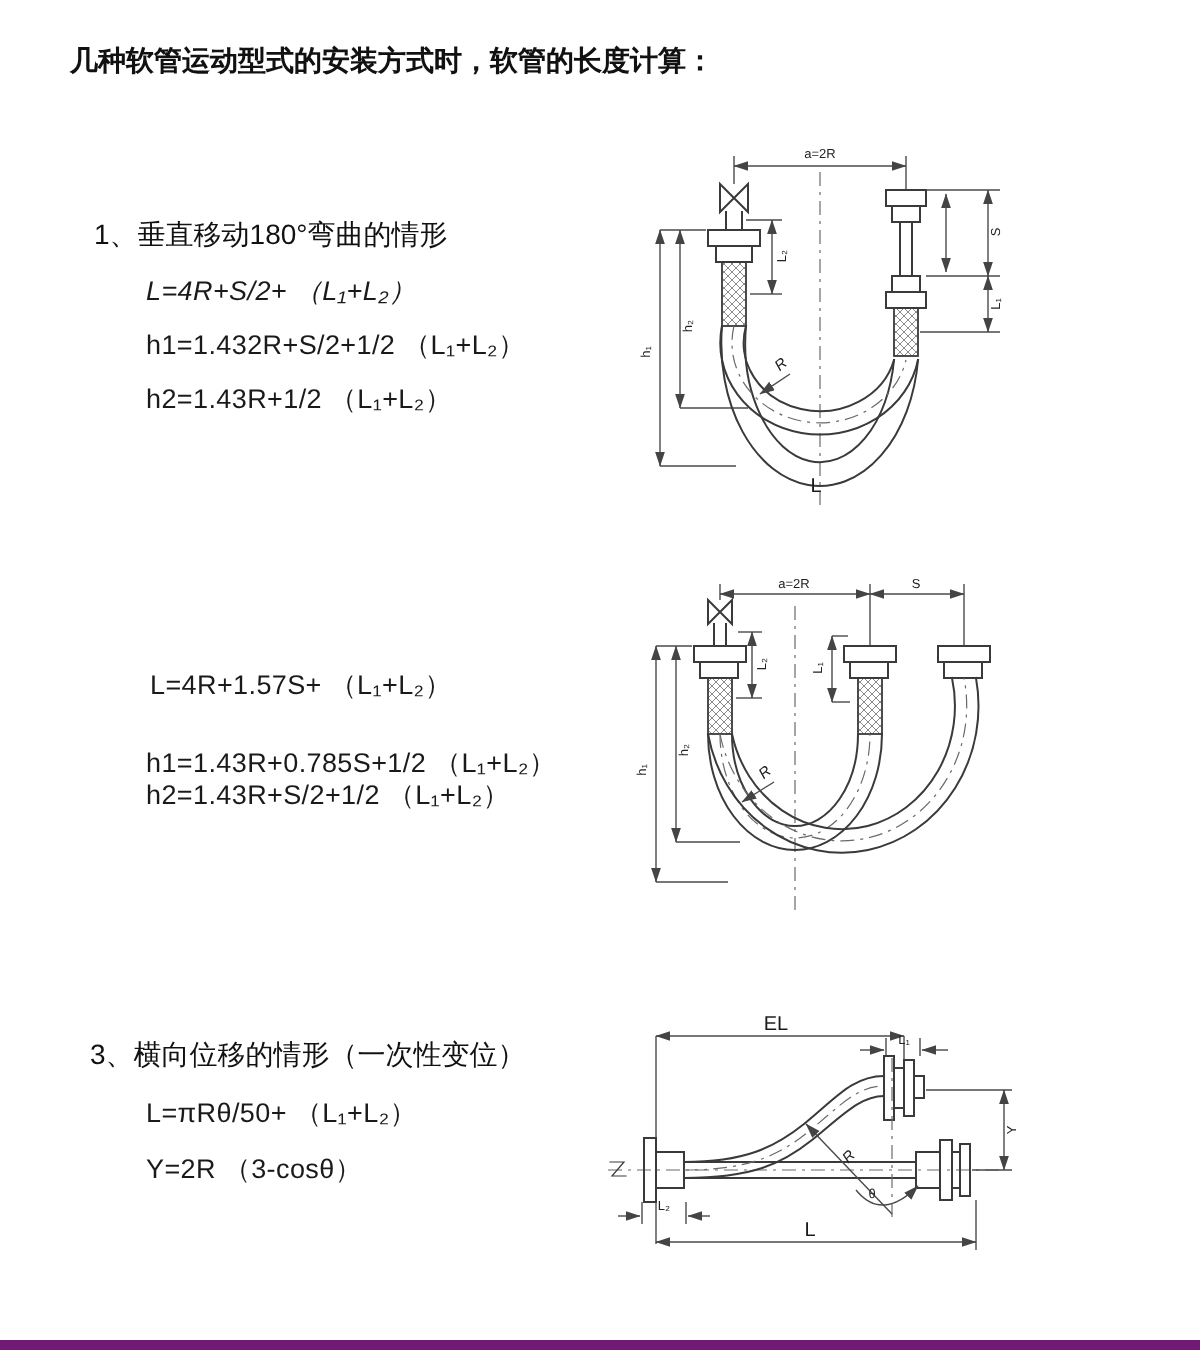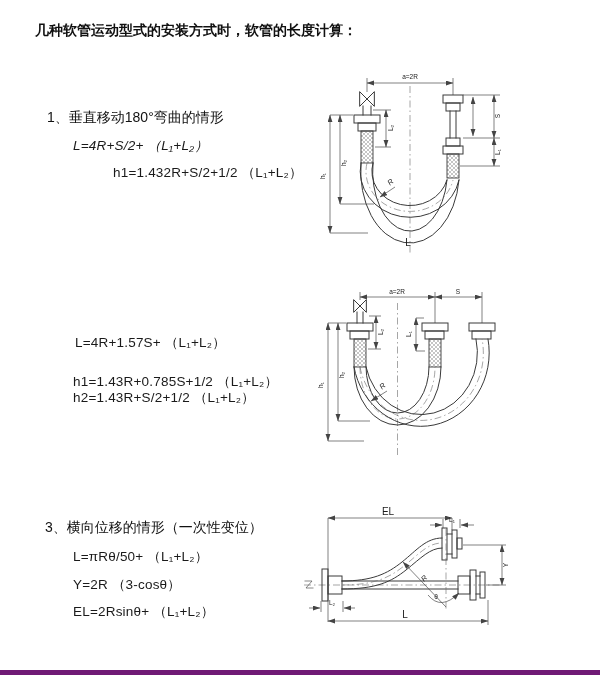--- a/index.html
+++ b/index.html
@@ -32,30 +32,30 @@
 </style>
 </head>
 <body>
 
 <div class="page">
 
   <div class="title">几种软管运动型式的安装方式时，软管的长度计算：</div>
 
   <div class="sec-heading" style="left:47px; top:109px;">1、垂直移动180°弯曲的情形</div>
   <div class="formula" style="left:73px; top:137px;font-style:italic;">L=4R+S/2+ （L₁+L₂）</div>
-  <div class="formula" style="left:73px; top:164px;margin-left:40px;">h1=1.432R+S/2+1/2 （L₁+L₂）</div>
+  <div class="formula" style="left:73px; top:164px;">h1=1.432R+S/2+1/2 （L₁+L₂）</div>
+  <div class="formula" style="left:73px; top:191px;">h2=1.43R+1/2 （L₁+L₂）</div>
 
   <div class="formula" style="left:75px; top:334px;">L=4R+1.57S+ （L₁+L₂）</div>
   <div class="formula" style="left:73px; top:361px;margin-top:12px;">h1=1.43R+0.785S+1/2 （L₁+L₂）</div>
   <div class="formula" style="left:73px; top:389px;">h2=1.43R+S/2+1/2 （L₁+L₂）</div>
 
   <div class="sec-heading" style="left:45px; top:519px;">3、横向位移的情形（一次性变位）</div>
   <div class="formula" style="left:73px; top:548px;">L=πRθ/50+ （L₁+L₂）</div>
   <div class="formula" style="left:73px; top:576px;">Y=2R （3-cosθ）</div>
-  <div class="formula" style="left:73px; top:603px;">EL=2Rsinθ+ （L₁+L₂）</div>
 
   <svg class="diagram" style="left:310px; top:68px;" width="235" height="192" viewBox="0 0 235 192">
     <defs>
       <marker id="ar1" markerWidth="8" markerHeight="6" refX="7.2" refY="2.5" orient="auto-start-reverse" markerUnits="userSpaceOnUse">
         <path d="M0,0 L7.5,2.5 L0,5 Z" fill="#444"></path>
       </marker>
       <pattern id="hp1" width="4" height="4" patternUnits="userSpaceOnUse">
         <path d="M0,0 L4,4 M4,0 L0,4" stroke="#8a8a8a" stroke-width="0.5"></path>
       </pattern>
     </defs>

